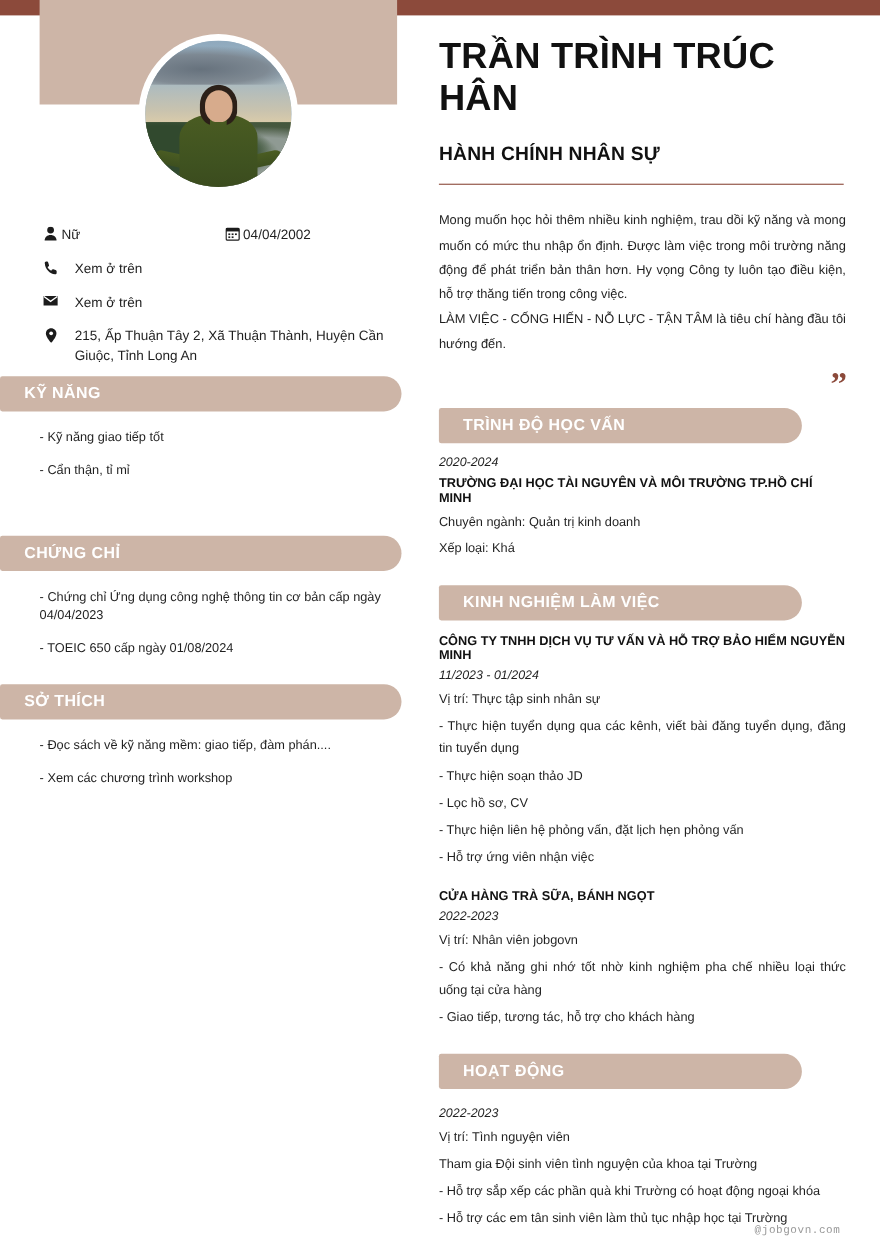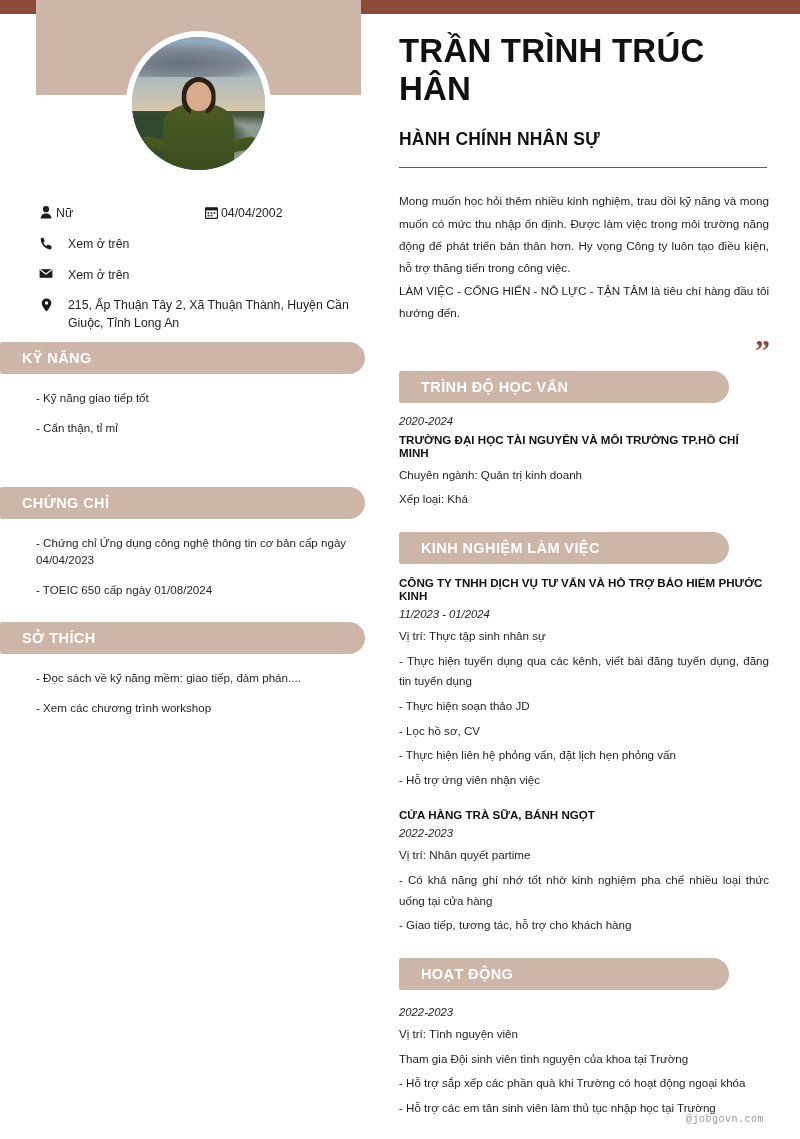--- a/index.html
+++ b/index.html
@@ -261,34 +261,34 @@
         <div class="org">TRƯỜNG ĐẠI HỌC TÀI NGUYÊN VÀ MÔI TRƯỜNG TP.HỒ CHÍ MINH</div>
         <div class="line">Chuyên ngành: Quản trị kinh doanh</div>
         <div class="line">Xếp loại: Khá</div>
       </div>
     </div>
 
     <div class="sec-gap">
       <div class="pill right-col">KINH NGHIỆM LÀM VIỆC</div>
 
       <div class="blk">
-        <div class="org">CÔNG TY TNHH DỊCH VỤ TƯ VẤN VÀ HỖ TRỢ BẢO HIỂM PHƯỚC KINH</div>
+        <div class="org">CÔNG TY TNHH DỊCH VỤ TƯ VẤN VÀ HỖ TRỢ BẢO HIỂM NGUYỄN MINH</div>
         <div class="date">11/2023 - 01/2024</div>
         <div class="line">Vị trí: Thực tập sinh nhân sự</div>
         <div class="line">- Thực hiện tuyển dụng qua các kênh, viết bài đăng tuyển dụng, đăng tin tuyển dụng</div>
         <div class="line">-  Thực hiện soạn thảo JD</div>
         <div class="line">-  Lọc hồ sơ, CV</div>
         <div class="line">- Thực hiện liên hệ phỏng vấn, đặt lịch hẹn phỏng vấn</div>
         <div class="line">-  Hỗ trợ ứng viên nhận việc</div>
       </div>
 
       <div class="blk" style="margin-top:18px;">
         <div class="org">CỬA HÀNG TRÀ SỮA, BÁNH NGỌT</div>
         <div class="date">2022-2023</div>
-        <div class="line">Vị trí: Nhân quyết partime</div>
+        <div class="line">Vị trí: Nhân viên jobgovn</div>
         <div class="line">- Có khả năng ghi nhớ tốt nhờ kinh nghiệm pha chế nhiều loại thức uống tại cửa hàng</div>
         <div class="line">- Giao tiếp, tương tác, hỗ trợ cho khách hàng</div>
       </div>
     </div>
 
     <div class="sec-gap">
       <div class="pill right-col">HOẠT ĐỘNG</div>
       <div class="blk" style="margin-top:16px;">
         <div class="date">2022-2023</div>
         <div class="line">Vị trí: Tình nguyện viên</div>

